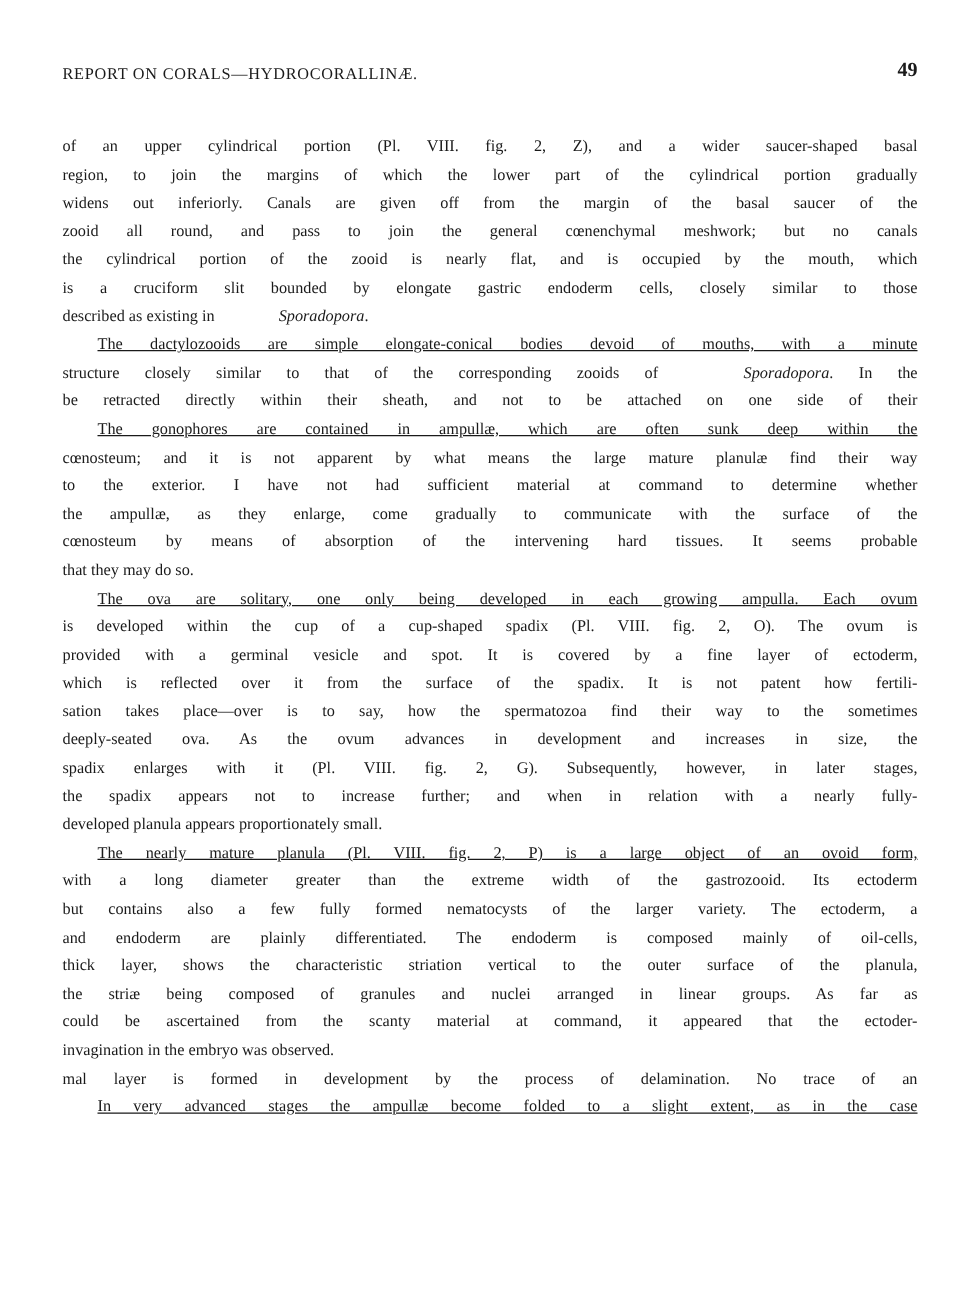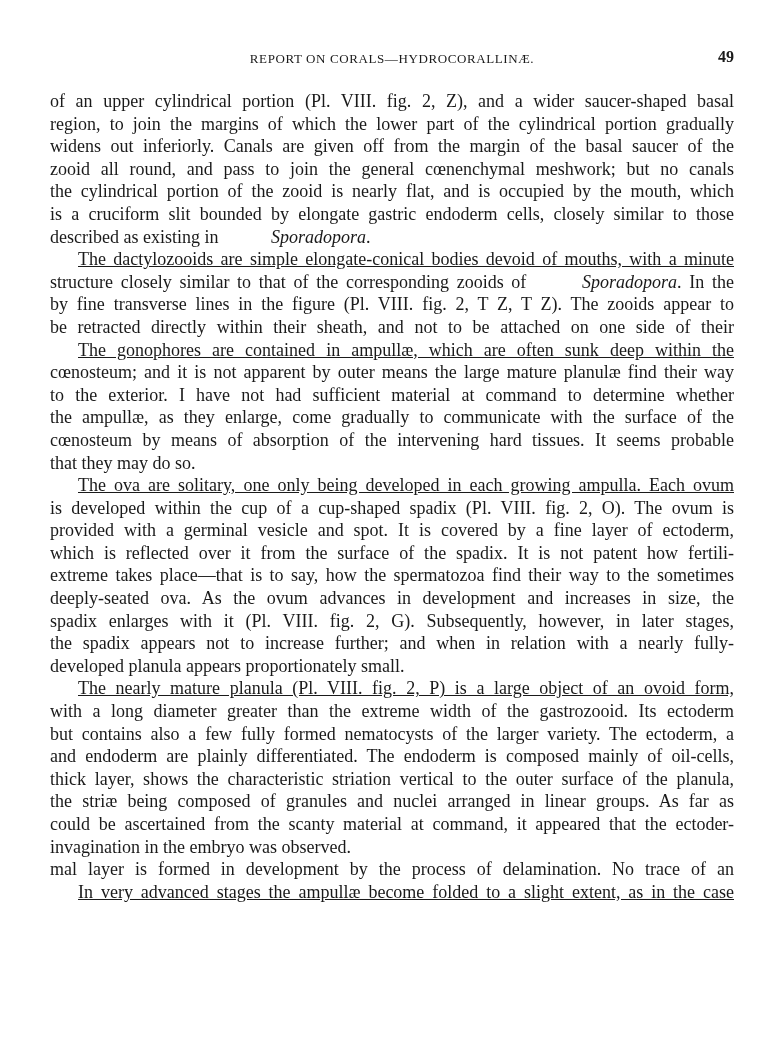--- a/index.html
+++ b/index.html
@@ -1,23 +1,23 @@
 <!DOCTYPE html>
 <html><head>
 <meta charset="utf-8">
 <style>
   html, body { margin: 0; padding: 0; background: #ffffff; }
   body { width: 776px; height: 1050px; position: relative; overflow: hidden;
          font-family: "Liberation Serif", "DejaVu Serif", serif; color: #1a1a1a; }
   .header { position: absolute; top: 48px; left: 50px; width: 684px; height: 22px; }
-  .running-head { position: absolute; left: 0; width: 684px; text-align: center;
+  .running-head { position: absolute; left: 0; width: 684px; text-align: left;
                   font-size: 13px; letter-spacing: 0.6px; top: 3px; }
   .page-number { position: absolute; right: 0; top: 0; font-size: 16px; font-weight: bold; }
-  .body-text { position: absolute; top: 90px; left: 50px; width: 684px;
-               font-size: 18px; line-height: 22.6px; }
+  .body-text { position: absolute; top: 106px; left: 50px; width: 684px;
+               font-size: 13px; line-height: 22.6px; }
   .line { display: block; white-space: nowrap; text-align: justify; text-align-last: justify; height: 22.6px; }
   .line.last { text-align-last: left; }
   .line.indent { padding-left: 28px; text-decoration: underline; }
   .line i { font-style: italic; margin-left: 48px; }
 </style>
 </head>
 <body>
 
 <div class="header">
   <span class="running-head">REPORT ON CORALS—HYDROCORALLINÆ.</span>
@@ -30,37 +30,36 @@
       <span class="line">region, to join the margins of which the lower part of the cylindrical portion gradually</span>
       <span class="line">widens out inferiorly.  Canals are given off from the margin of the basal saucer of the</span>
       <span class="line">zooid all round, and pass to join the general cœnenchymal meshwork; but no canals</span>
       <span class="line">the cylindrical portion of the zooid is nearly flat, and is occupied by the mouth, which</span>
       <span class="line">is a cruciform slit bounded by elongate gastric endoderm cells, closely similar to those</span>
       <span class="line last">described as existing in <i>Sporadopora</i>.</span>
     </div>
     <div>
       <span class="line indent">The dactylozooids are simple elongate-conical bodies devoid of mouths, with a minute</span>
       <span class="line">structure closely similar to that of the corresponding zooids of <i>Sporadopora</i>.  In the</span>
-      <span class="line">by fine transverse lines in the figure (Pl. VIII. fig. 2, T Z, T Z).  The zooids appear to</span>
       <span class="line">be retracted directly within their sheath, and not to be attached on one side of their</span>
     </div>
     <div>
       <span class="line indent">The gonophores are contained in ampullæ, which are often sunk deep within the</span>
-      <span class="line">cœnosteum; and it is not apparent by outer means the large mature planulæ find their way</span>
+      <span class="line">cœnosteum; and it is not apparent by what means the large mature planulæ find their way</span>
       <span class="line">to the exterior.  I have not had sufficient material at command to determine whether</span>
       <span class="line">the ampullæ, as they enlarge, come gradually to communicate with the surface of the</span>
       <span class="line">cœnosteum by means of absorption of the intervening hard tissues.  It seems probable</span>
       <span class="line last">that they may do so.</span>
     </div>
     <div>
       <span class="line indent">The ova are solitary, one only being developed in each growing ampulla.  Each ovum</span>
       <span class="line">is developed within the cup of a cup-shaped spadix (Pl. VIII. fig. 2, O).  The ovum is</span>
       <span class="line">provided with a germinal vesicle and spot.  It is covered by a fine layer of ectoderm,</span>
       <span class="line">which is reflected over it from the surface of the spadix.  It is not patent how fertili-</span>
-      <span class="line">extreme takes place—that is to say, how the spermatozoa find their way to the sometimes</span>
+      <span class="line">sation takes place—over is to say, how the spermatozoa find their way to the sometimes</span>
       <span class="line">deeply-seated ova.  As the ovum advances in development and increases in size, the</span>
       <span class="line">spadix enlarges with it (Pl. VIII. fig. 2, G).  Subsequently, however, in later stages,</span>
       <span class="line">the spadix appears not to increase further; and when in relation with a nearly fully-</span>
       <span class="line last">developed planula appears proportionately small.</span>
     </div>
     <div>
       <span class="line indent">The nearly mature planula (Pl. VIII. fig. 2, P) is a large object of an ovoid form,</span>
       <span class="line">with a long diameter greater than the extreme width of the gastrozooid.  Its ectoderm</span>
       <span class="line">but contains also a few fully formed nematocysts of the larger variety.  The ectoderm, a</span>
       <span class="line">and endoderm are plainly differentiated.  The endoderm is composed mainly of oil-cells,</span>

